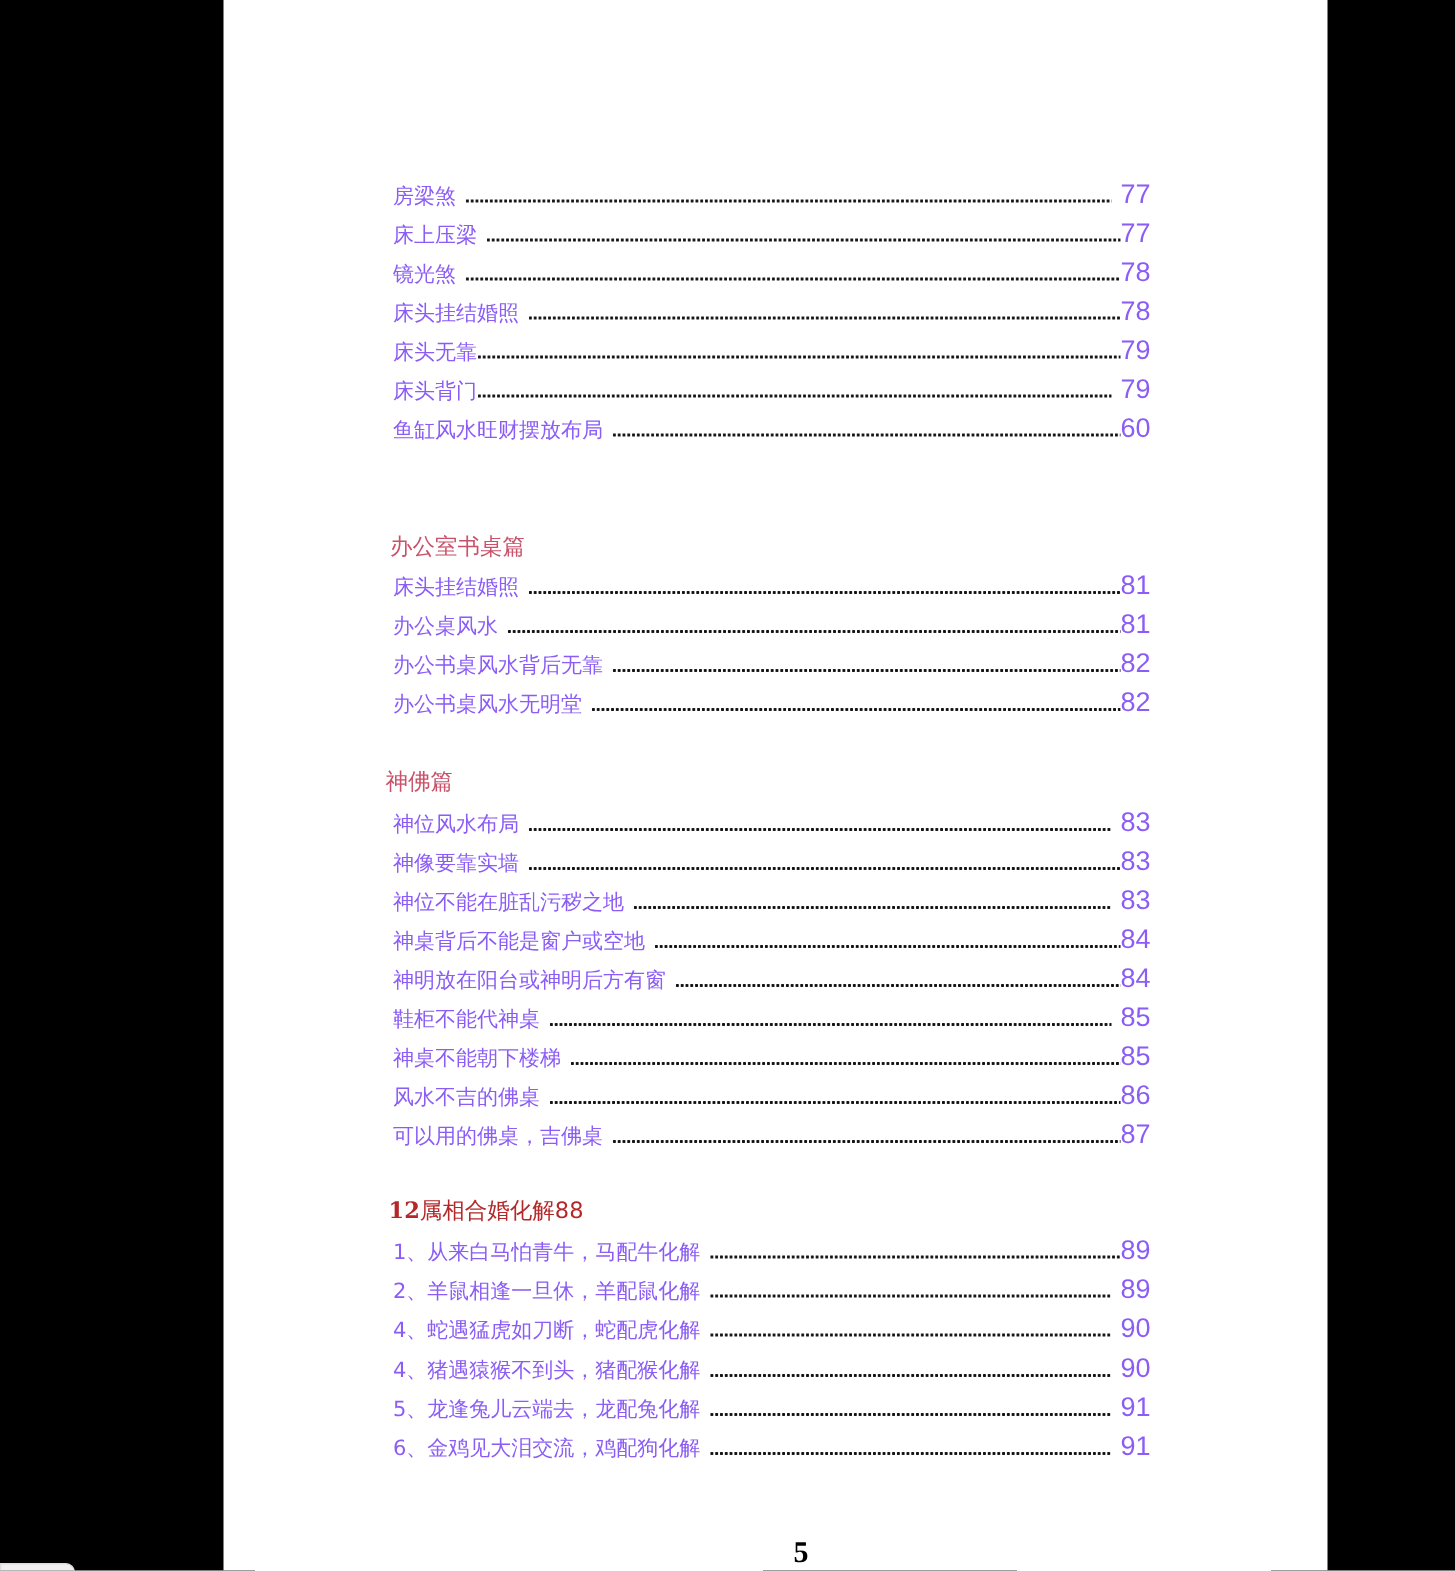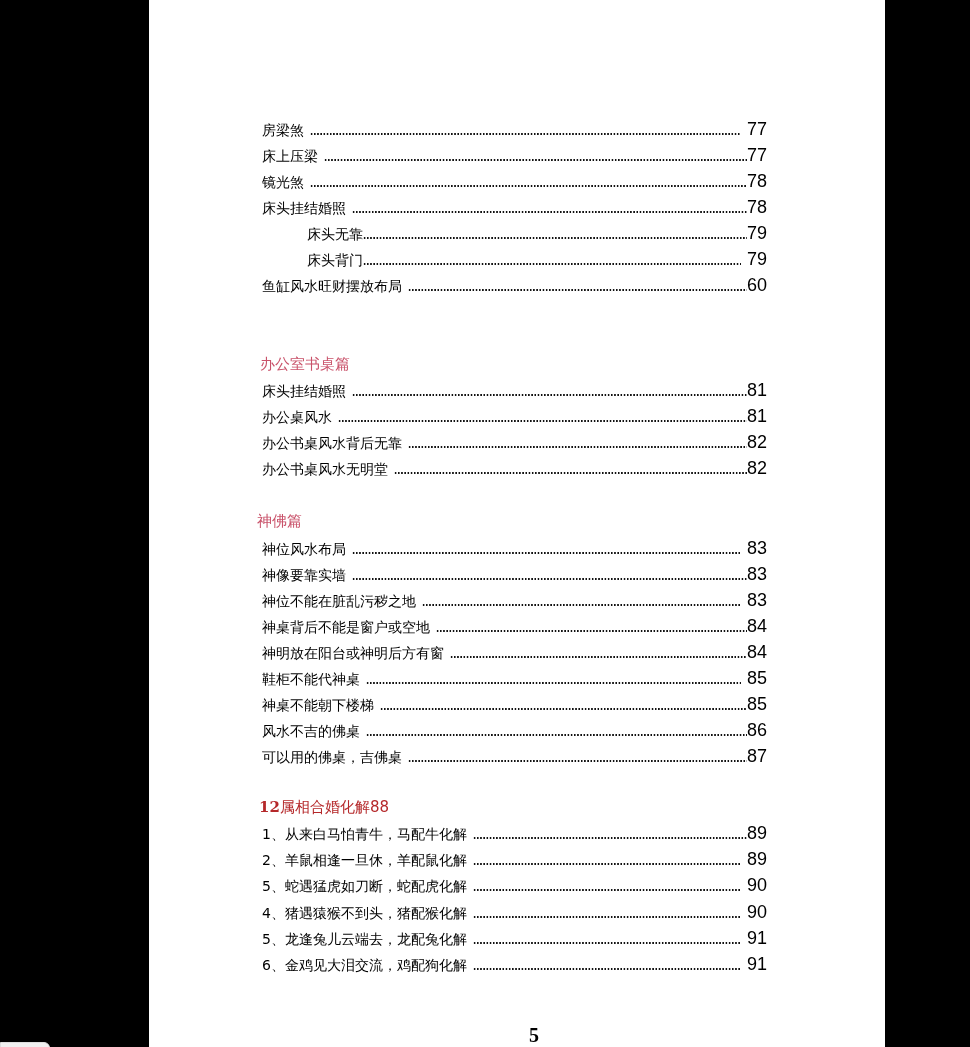--- a/index.html
+++ b/index.html
@@ -20,25 +20,25 @@
     font-family: "DejaVu Sans", sans-serif;
     letter-spacing: 0.5px;
     word-spacing: 6px;
   }
   .toc {
     position: absolute; left: 113px; top: 0; width: 505px;
   }
   .entry {
     position: absolute; left: 0; width: 505px; height: 20px;
     display: flex; align-items: flex-end;
-    font-size: 14px; color: #000000;
+    font-size: 14px; color: #8b5cf6;
     font-family: "DejaVu Sans", sans-serif;
   }
   .entry .title { white-space: nowrap; padding-right: 6px; }
-  .entry .title.tight { padding-right: 0; margin-left: 45px; }
+  .entry .title.tight { padding-right: 0; }
   .entry .leader {
     flex: 1; height: 2px; margin-bottom: 5px;
     background-image: radial-gradient(circle, #111 0.9px, transparent 1.1px);
     background-size: 3.2px 2px; background-repeat: repeat-x;
   }
   .entry .page-num {
     width: 20px; text-align: right;
     font-family: "Liberation Sans", sans-serif; font-size: 18px;
   }
   .entry .page-num.gap { width: 26px; }
@@ -181,21 +181,21 @@
       <span class="title">1、从来白马怕青牛，马配牛化解</span>
       <span class="leader"></span>
       <span class="page-num">89</span>
     </div>
     <div class="entry" style="top:850px">
       <span class="title">2、羊鼠相逢一旦休，羊配鼠化解</span>
       <span class="leader"></span>
       <span class="page-num gap">89</span>
     </div>
     <div class="entry" style="top:876px">
-      <span class="title">5、蛇遇猛虎如刀断，蛇配虎化解</span>
+      <span class="title">4、蛇遇猛虎如刀断，蛇配虎化解</span>
       <span class="leader"></span>
       <span class="page-num gap">90</span>
     </div>
     <div class="entry" style="top:903px">
       <span class="title">4、猪遇猿猴不到头，猪配猴化解</span>
       <span class="leader"></span>
       <span class="page-num gap">90</span>
     </div>
     <div class="entry" style="top:929px">
       <span class="title">5、龙逢兔儿云端去，龙配兔化解</span>

